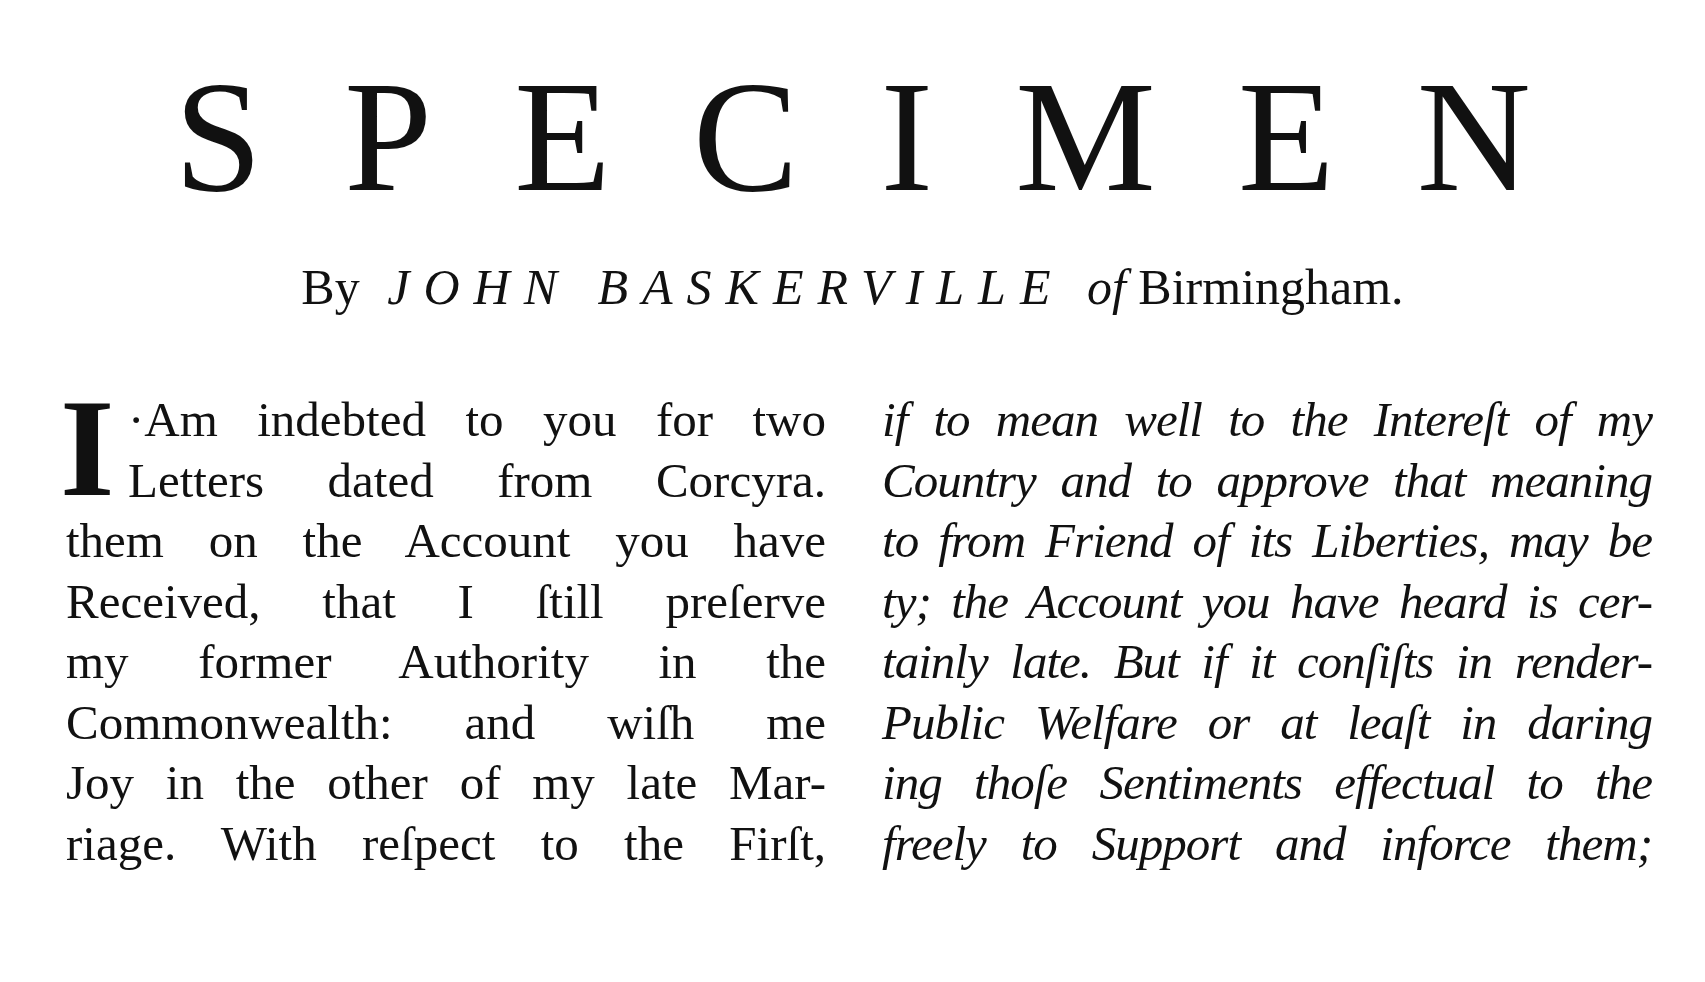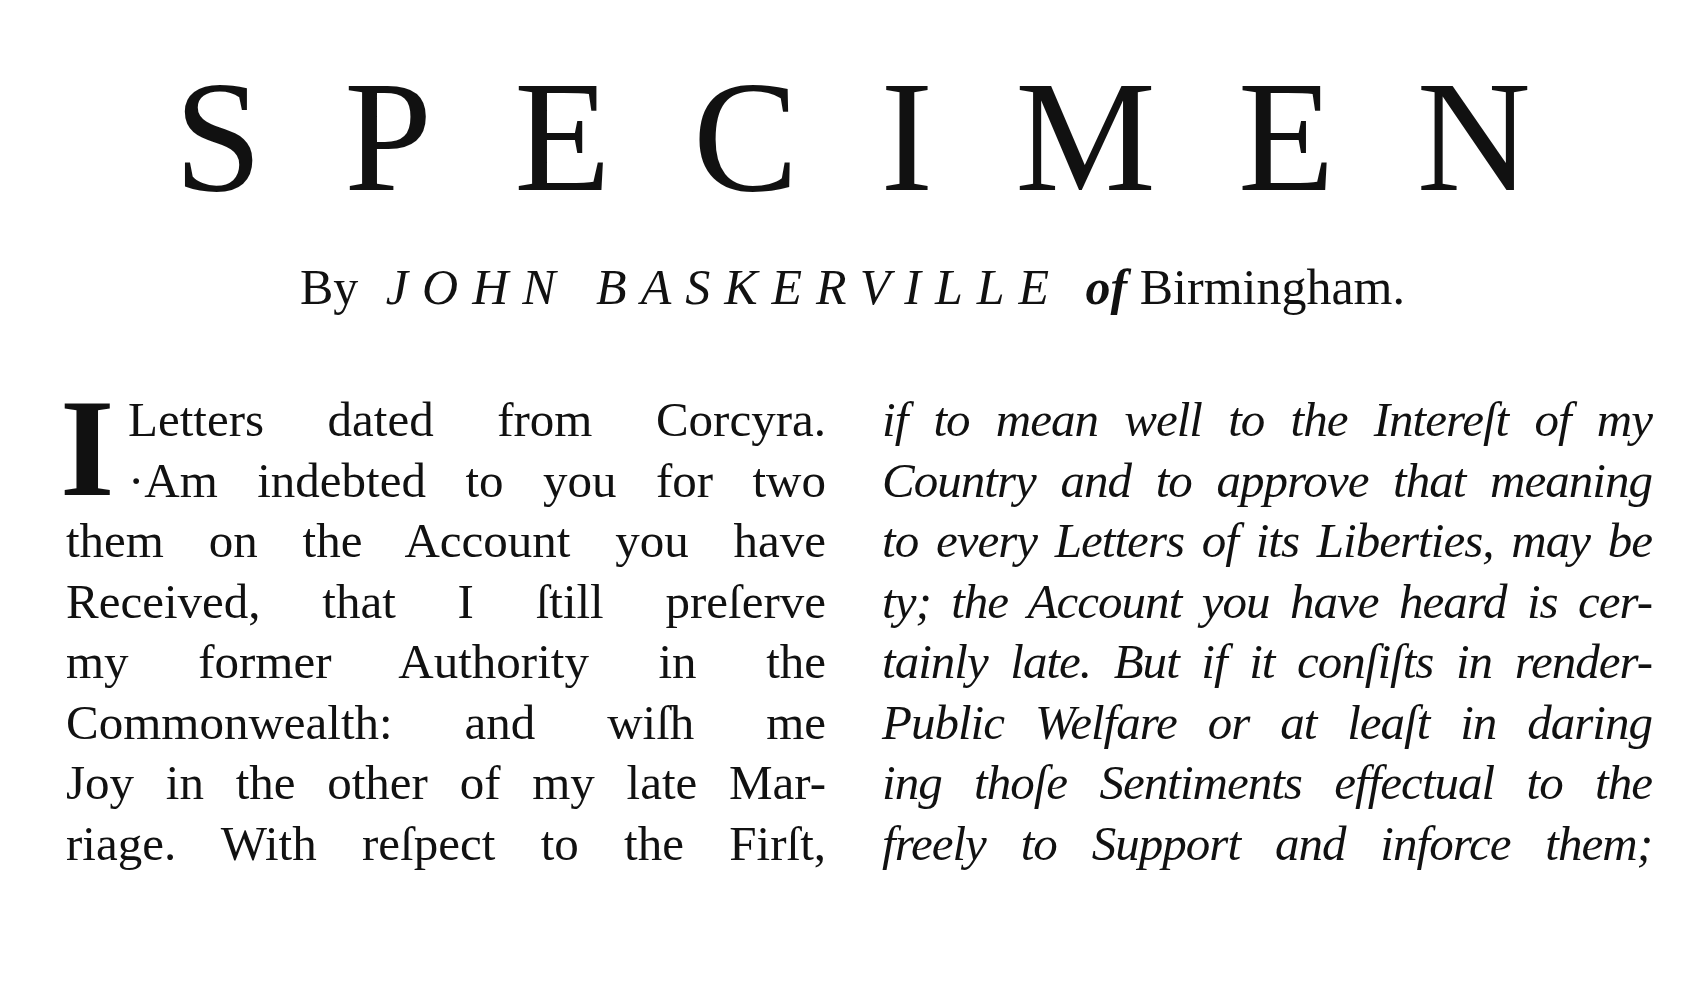--- a/index.html
+++ b/index.html
@@ -42,21 +42,20 @@
       font-size: 50px;
       line-height: 1;
     }
     .byline .name {
       font-style: italic;
       letter-spacing: 0.28em;
       margin: 0 0.2em 0 0.3em;
     }
     .byline .of {
       font-style: italic;
-      font-weight: bold;
     }
     .col {
       position: absolute;
       top: 390px;
       font-size: 49px;
       line-height: 60.5px;
     }
     .col-left {
       left: 66px;
       width: 760px;
@@ -99,35 +98,35 @@
   <div class="byline">
     <span>By</span>
     <span class="name">JOHN BASKERVILLE</span>
     <span class="of">of</span>
     <span>Birmingham.</span>
   </div>
 
   <div class="col col-left">
     <div class="dropcap-wrap">
       <span class="dropcap">I</span>
+      <span class="line indent">·Am indebted to you for two</span>
       <span class="line indent">Letters dated from Corcyra.</span>
-      <span class="line indent">·Am indebted to you for two</span>
     </div>
     <span class="line">them on the Account you have</span>
     <span class="line">Received, that I ſtill preſerve</span>
     <span class="line">my former Authority in the</span>
     <span class="line">Commonwealth: and wiſh me</span>
     <span class="line">Joy in the other of my late Mar-</span>
     <span class="line">riage. With reſpect to the Firſt,</span>
   </div>
 
   <div class="col col-right">
     <span class="line">if to mean well to the Intereſt of my</span>
     <span class="line">Country and to approve that meaning</span>
-    <span class="line">to every Letters of its Liberties, may be</span>
+    <span class="line">to from Friend of its Liberties, may be</span>
     <span class="line">ty; the Account you have heard is cer-</span>
     <span class="line">tainly late. But if it conſiſts in render-</span>
     <span class="line">Public Welfare or at leaſt in daring</span>
     <span class="line">ing thoſe Sentiments effectual to the</span>
     <span class="line">freely to Support and inforce them;</span>
   </div>
 
 </div>
 
 </body></html>

